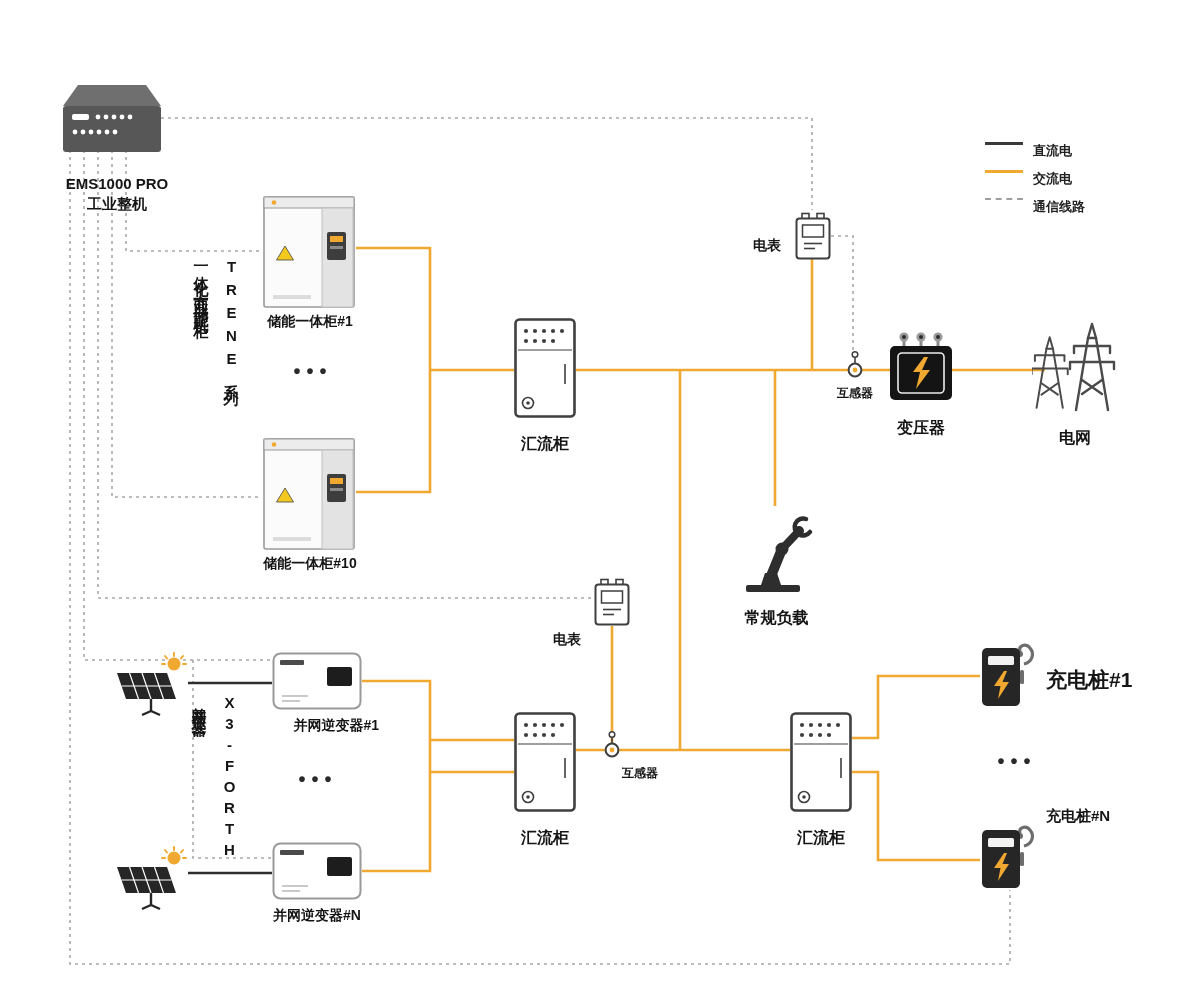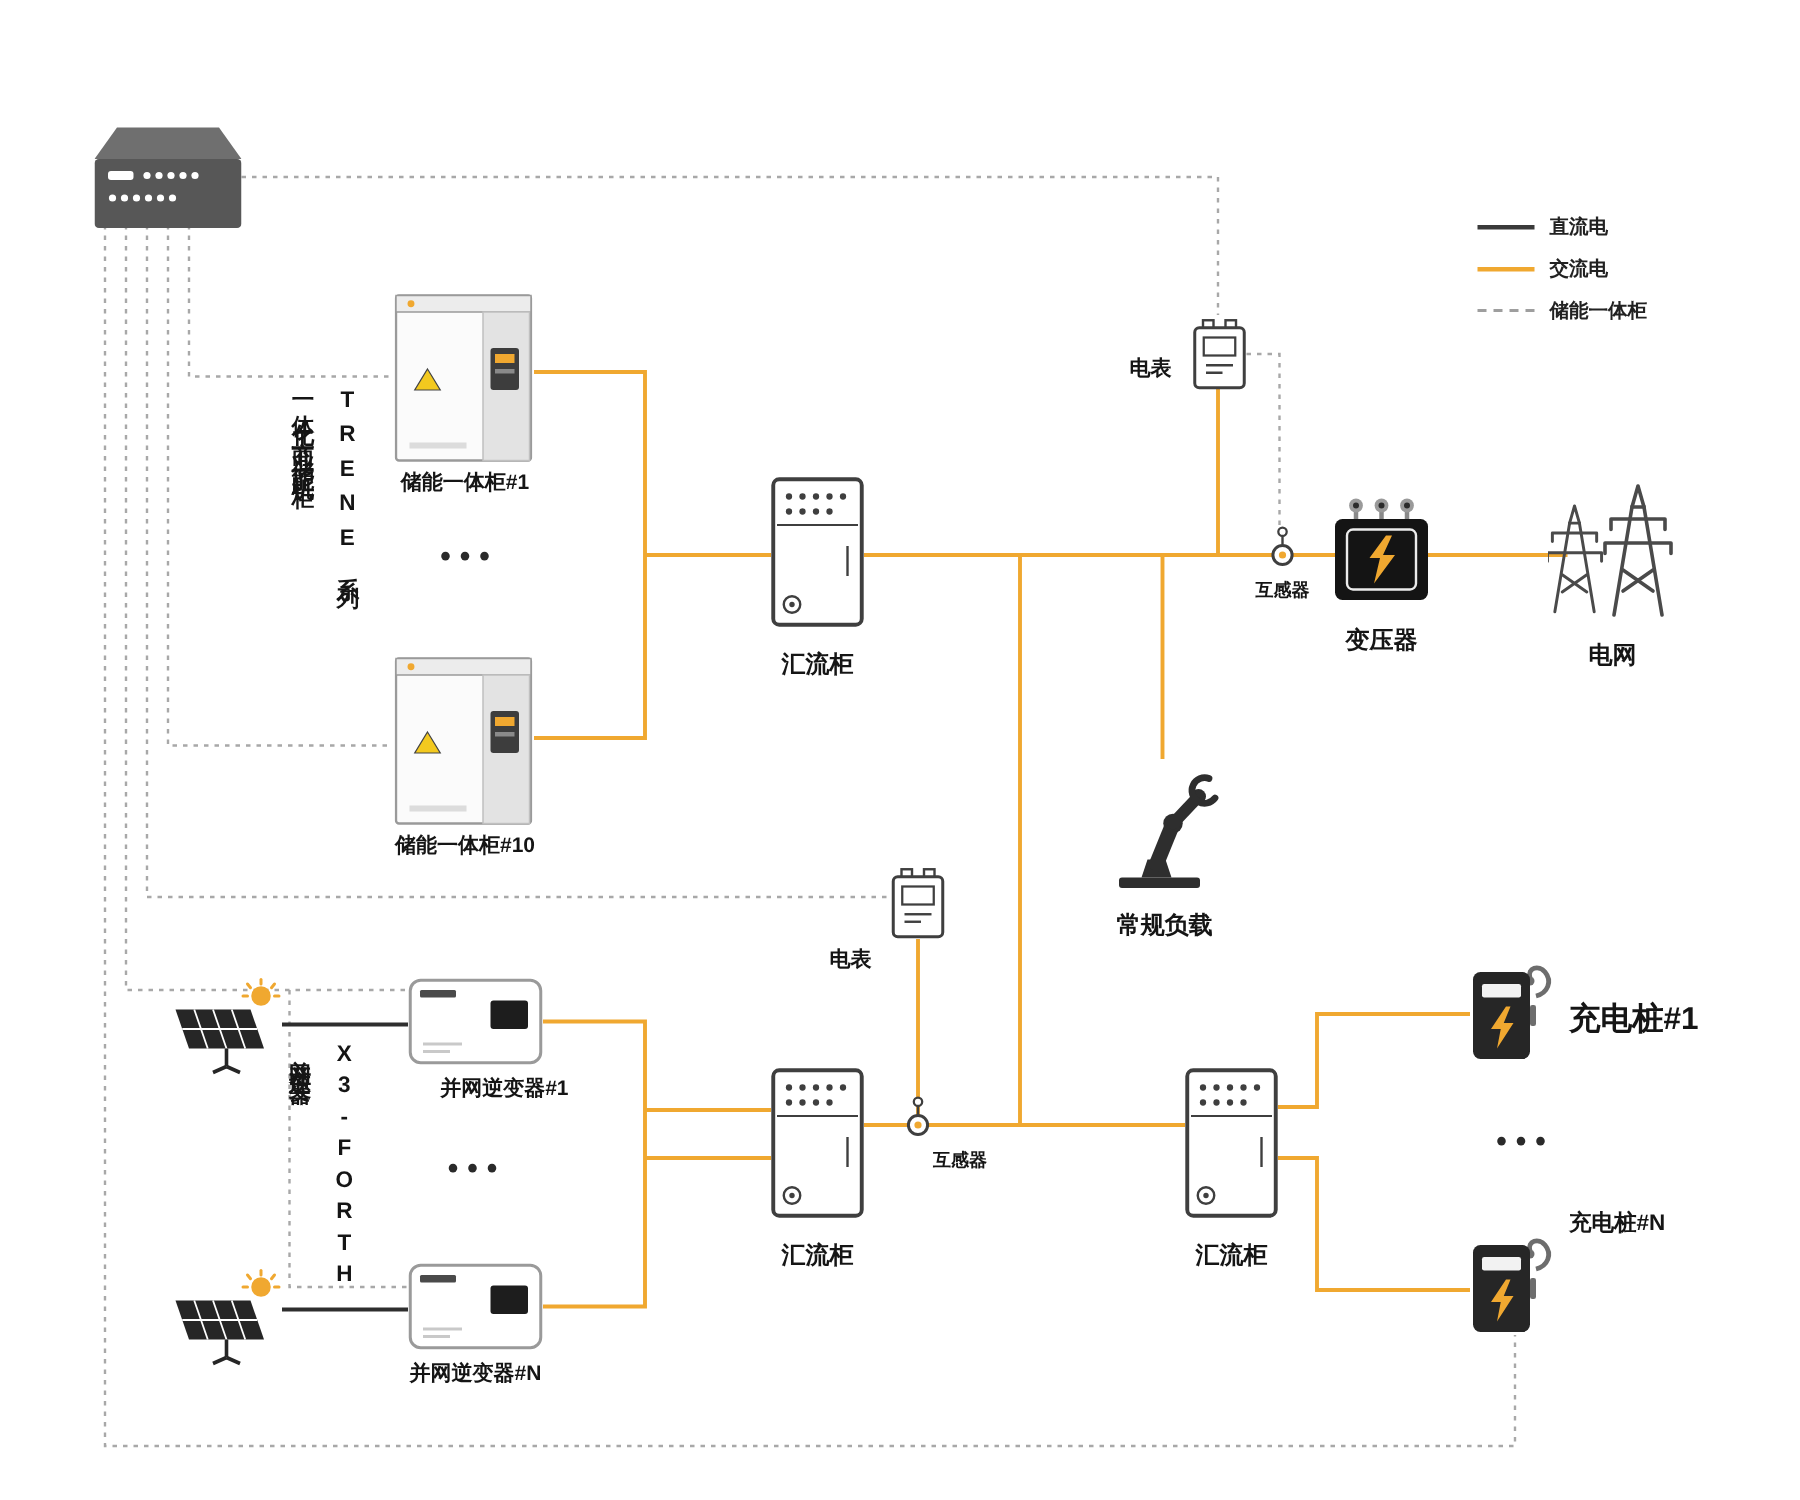--- a/index.html
+++ b/index.html
@@ -14,21 +14,21 @@
   .left{ text-align:left; } .right{ }
   .dots{ position:absolute; font-weight:bold; color:#2a2a2a; font-size:20px;
          letter-spacing:6px; text-align:center; }
   .v-label{ position:absolute; writing-mode:vertical-rl; text-orientation:upright;
             font-weight:bold; color:#151515; font-size:15px; letter-spacing:6px;
             line-height:30px; }
   .v-label span{ display:block; }
   #title{ position:absolute; left:972px; top:12px; width:160px; font-size:31px;
           font-weight:bold; color:#000; letter-spacing:3px; }
   .legend{ position:absolute; left:985px; top:142px; display:flex; flex-direction:column; gap:10px; }
-  .legend-row{ display:flex; align-items:center; gap:10px;font-family:Liberation Serif, serif; }
+  .legend-row{ display:flex; gap:10px;font-family:Liberation Serif, serif; }
   .legend-swatch{ width:38px; height:0; }
   .legend-swatch.dc{ border-top:3px solid #3a3a3a; }
   .legend-swatch.ac{ border-top:3px solid #f0a830; }
   .legend-swatch.comm{ border-top:2px dashed #9e9e9e; }
   .legend-text{ font-size:13px; font-weight:bold; color:#222; }
   .two-line div{ white-space:nowrap; }
 </style>
 </head>
 <body>
 
@@ -72,21 +72,21 @@
     <div class="legend-row">
       <span class="legend-swatch dc"></span>
       <span class="legend-text">直流电</span>
     </div>
     <div class="legend-row">
       <span class="legend-swatch ac"></span>
       <span class="legend-text">交流电</span>
     </div>
     <div class="legend-row">
       <span class="legend-swatch comm"></span>
-      <span class="legend-text">储能一体柜</span>
+      <span class="legend-text">通信线路</span>
     </div>
   </div>
 
   <div class="icon" style="left:63px;top:80px;width:98px;height:78px">
     <svg viewBox="0 0 98 78">
       <polygon points="15,5 83,5 98,26 0,26" fill="#6f6f6f"></polygon>
       <rect x="0" y="26" width="98" height="46" rx="3" fill="#575757"></rect>
       <rect x="9" y="34" width="17" height="6" rx="2" fill="#fff"></rect>
       <g fill="#fff">
         <circle cx="35" cy="37" r="2.4"></circle>
@@ -96,20 +96,24 @@
           <circle cx="67" cy="37" r="2.4"></circle>
         <circle cx="12" cy="52" r="2.4"></circle>
           <circle cx="20" cy="52" r="2.4"></circle>
           <circle cx="28" cy="52" r="2.4"></circle>
           <circle cx="36" cy="52" r="2.4"></circle>
           <circle cx="44" cy="52" r="2.4"></circle>
           <circle cx="52" cy="52" r="2.4"></circle>
       </g>
     </svg>
   </div>
+  <div class="lbl base two-line" style="left:22px;top:174px;width:190px;font-size:15px;">
+    <div>EMS1000 PRO</div>
+    <div>工业整机</div>
+  </div>
 
   <div class="v-label" style="left:186px;top:258px;height:280px;">
     <span>TRENE系列</span>
     <span>一体化工商业储能机柜</span>
   </div>
 
   <div class="icon" style="left:263px;top:196px;width:92px;height:112px">
     <svg viewBox="0 0 92 112">
       <rect x="1" y="1" width="90" height="110" rx="2" fill="#fbfbfb" stroke="#9a9a9a" stroke-width="1.6"></rect>
       <rect x="1" y="1" width="90" height="11" fill="#ececec" stroke="#9a9a9a" stroke-width="1"></rect>

